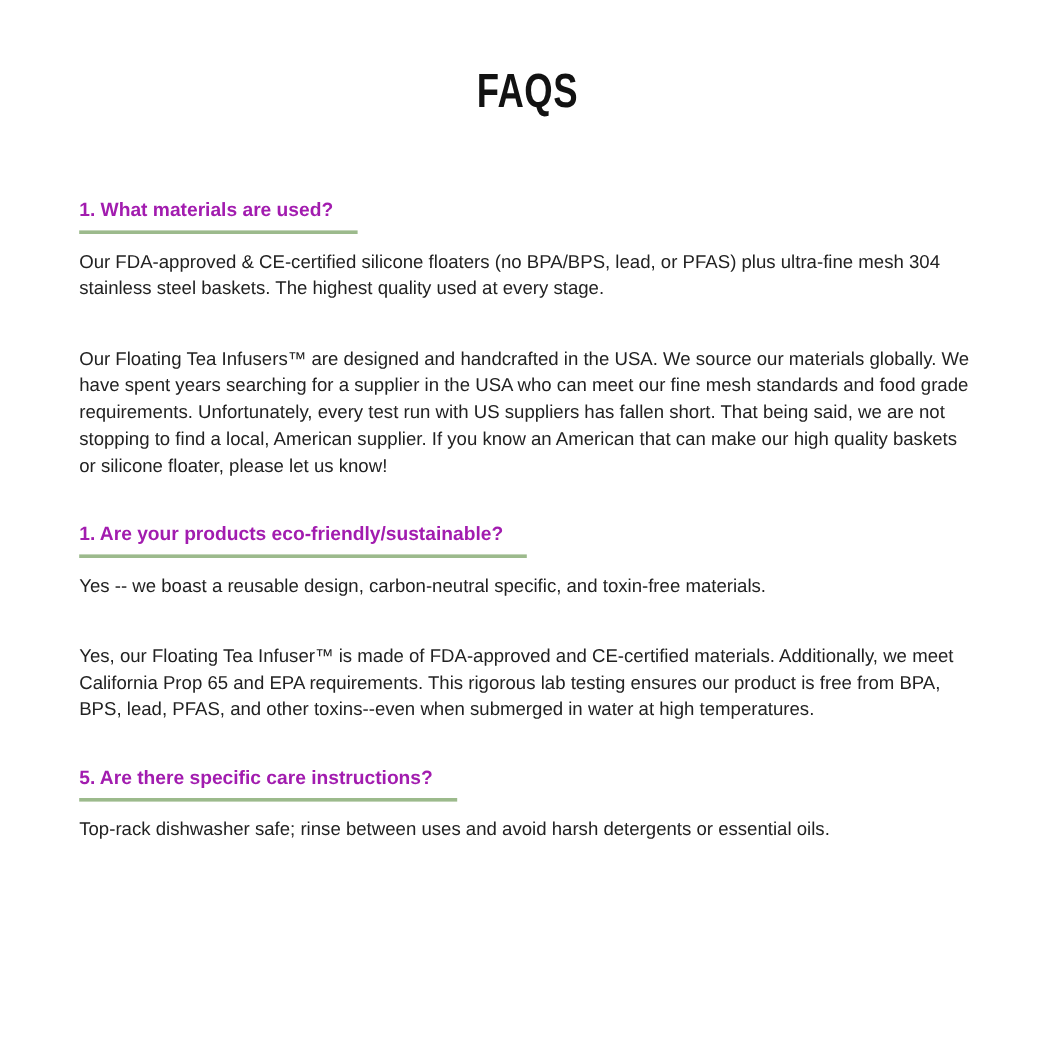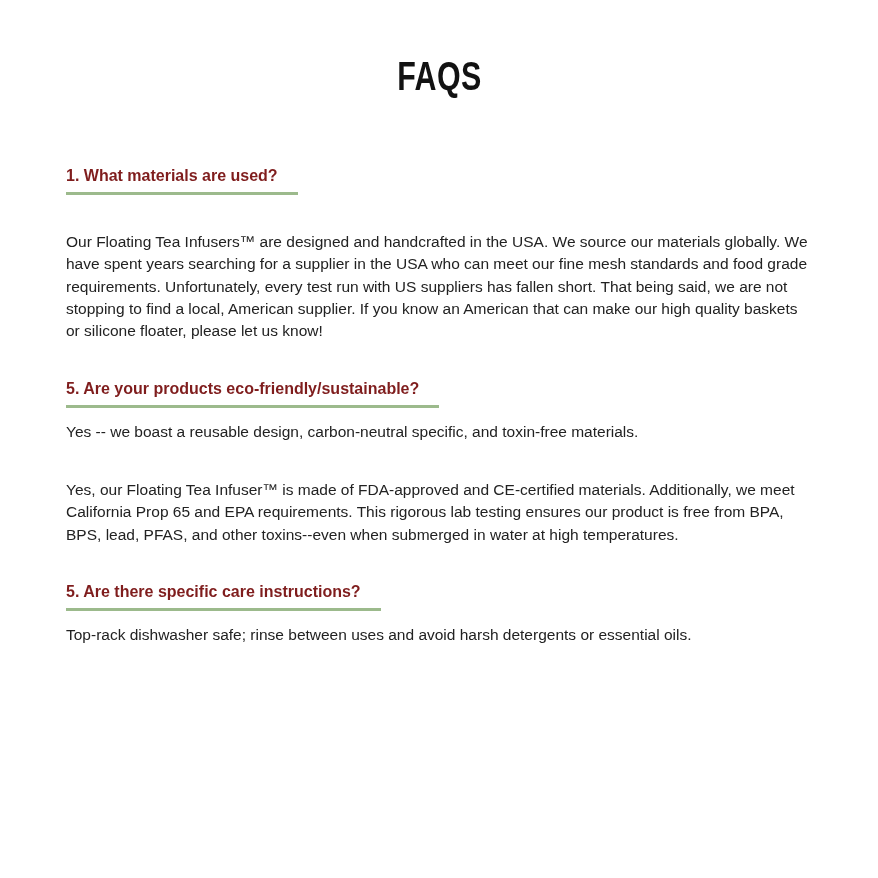--- a/index.html
+++ b/index.html
@@ -38,21 +38,21 @@
     max-width: 748px;
   }
   .faq {
     margin-bottom: 36px;
   }
   .faq-question {
     display: inline-block;
     margin: 0;
     font-size: 16px;
     font-weight: 700;
-    color: #7f1d1d;
+    color: #a21caf;
     line-height: 1.25;
     padding: 0 20px 6px 0;
     border-bottom: 3px solid var(--accent, #9cba8c);
   }
   .faq-answer {
     margin: 13px 0 0 0;
     font-size: 15.5px;
     font-weight: 400;
     color: #222222;
     line-height: 1.44;
@@ -64,28 +64,29 @@
 <div class="page">
 
   <div class="title-wrap">
     <div class="page-title">FAQS</div>
   </div>
 
   <div class="faq-list">
 
     <section class="faq">
       <h2 class="faq-question">1. What materials are used?</h2>
+      <p class="faq-answer">Our FDA-approved &amp; CE-certified silicone floaters (no BPA/BPS, lead, or PFAS) plus ultra-fine mesh 304 stainless steel baskets. The highest quality used at every stage.</p>
     </section>
 
     <section class="faq">
       <p class="faq-answer">Our Floating Tea Infusers™ are designed and handcrafted in the USA. We source our materials globally. We have spent years searching for a supplier in the USA who can meet our fine mesh standards and food grade requirements. Unfortunately, every test run with US suppliers has fallen short. That being said, we are not stopping to find a local, American supplier. If you know an American that can make our high quality baskets or silicone floater, please let us know!</p>
     </section>
 
     <section class="faq">
-      <h2 class="faq-question">5. Are your products eco-friendly/sustainable?</h2>
+      <h2 class="faq-question">1. Are your products eco-friendly/sustainable?</h2>
       <p class="faq-answer">Yes -- we boast a reusable design, carbon-neutral specific, and toxin-free materials.</p>
     </section>
 
     <section class="faq">
       <p class="faq-answer">Yes, our Floating Tea Infuser™ is made of FDA-approved and CE-certified materials. Additionally, we meet California Prop 65 and EPA requirements. This rigorous lab testing ensures our product is free from BPA, BPS, lead, PFAS, and other toxins--even when submerged in water at high temperatures.</p>
     </section>
 
     <section class="faq">
       <h2 class="faq-question">5. Are there specific care instructions?</h2>
       <p class="faq-answer">Top-rack dishwasher safe; rinse between uses and avoid harsh detergents or essential oils.</p>

